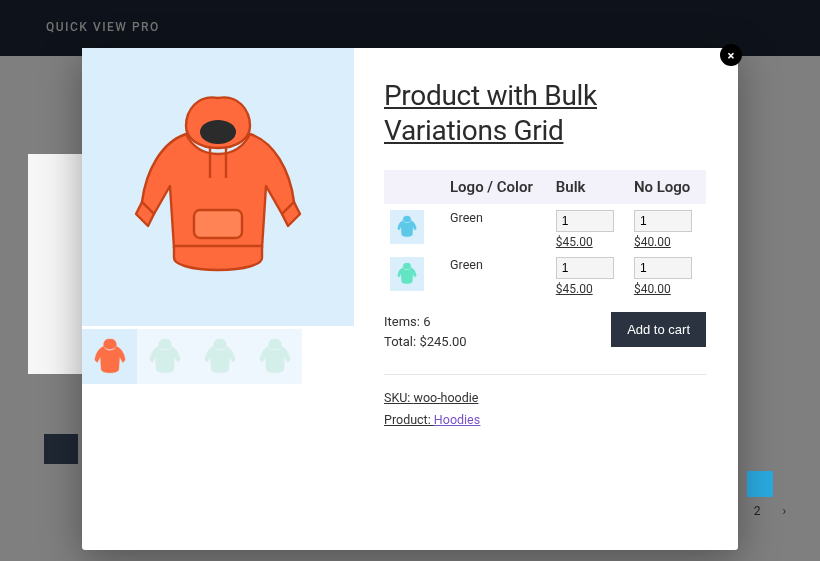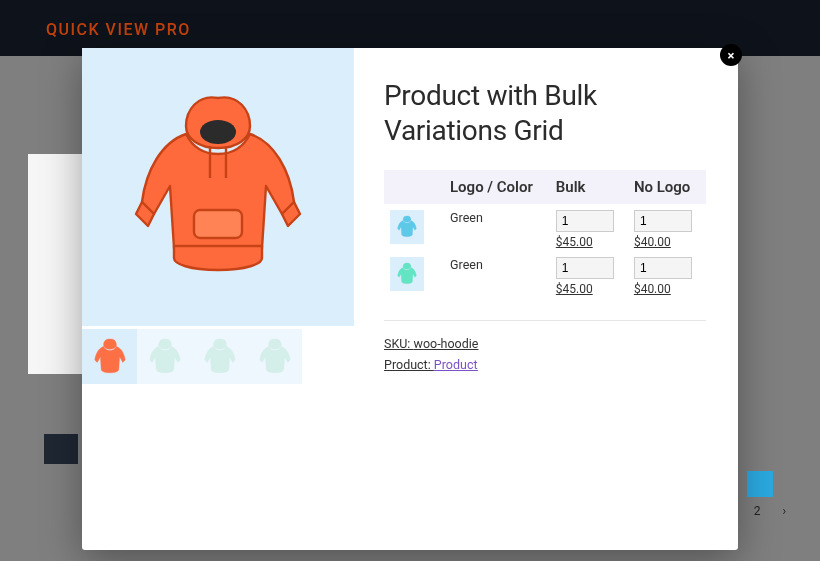--- a/index.html
+++ b/index.html
@@ -1,34 +1,34 @@
 <!DOCTYPE html>
 <html><head>
   <meta charset="utf-8">
   <style>
     * { margin:0; padding:0; box-sizing:border-box; }
     body { font-family:-apple-system,BlinkMacSystemFont,"Segoe UI",Roboto,Helvetica,Arial,sans-serif; width:820px; height:561px; overflow:hidden; background:#fff; position:relative; color:#333; }
     .strip-top { position:absolute; top:0; left:0; right:0; height:56px; background:#0e131b; }
-    .brand { position:absolute; top:20px; left:46px; color:#c2410c; font-size:16px; letter-spacing:1.5px; font-weight:500; }
+    .brand { position:absolute; top:20px; left:46px; color:#737373; font-size:12px; letter-spacing:1.5px; font-weight:500; }
     .overlay { position:absolute; top:56px; left:0; right:0; bottom:0; background:rgba(0,0,0,0.5); }
     .pagination { position:absolute; bottom:43px; right:34px; display:flex; gap:22px; align-items:center; color:#333; font-size:12px; }
     .pagination span { color:#222; }
     .bg-card { position:absolute; top:98px; left:28px; width:360px; height:220px; background:#f6f6f6; }
     .bg-blue-btn { position:absolute; top:415px; right:47px; width:26px; height:26px; background:#2aa9e0; }
     .bg-dark-btn { position:absolute; top:378px; left:44px; width:34px; height:30px; background:#1f2733; }
     .modal { position:absolute; top:48px; left:82px; width:656px; height:502px; background:#fff; border-radius:3px; box-shadow:0 10px 40px rgba(0,0,0,0.35); display:flex; overflow:visible; }
     .close { position:absolute; top:-4px; right:-4px; width:22px; height:22px; border-radius:50%; background:#000; color:#fff; display:flex; align-items:center; justify-content:center; font-size:13px; font-weight:bold; cursor:pointer; z-index:10; }
     .left { width:272px; display:flex; flex-direction:column; }
     .main-img { width:272px; height:278px; background:#dbeefc; display:flex; align-items:center; justify-content:center; }
     .thumbs { display:flex; margin-top:3px; }
     .thumb { width:55px; height:55px; background:#dbeefc; display:flex; align-items:center; justify-content:center; cursor:pointer; }
     .thumb+.thumb { margin-left:0; }
     .thumb.inactive { opacity:0.45; }
     .right { flex:1; padding:30px 32px 20px 30px; text-align:left; }
-    .title { font-size:28px; font-weight:400; color:#2b2b2b; line-height:1.25; margin-bottom:22px; letter-spacing:-0.3px; }
+    .title { font-size:28px; font-weight:400; color:#2b2b2b; line-height:1.25; margin-bottom:22px; letter-spacing:-0.3px;text-decoration:underline; }
     .vgrid { width:100%; font-size:12.5px; border-collapse:collapse; }
     .vgrid th { background:#f3f1f9; text-align:left; padding:8px 6px; font-weight:600; font-size:15px; color:#333; }
     .vgrid th:first-child { width:60px; }
     .vgrid td { padding:6px 6px 2px 6px; vertical-align:top; }
     .swatch { width:34px; height:34px; background:#dbeefc; display:flex; align-items:center; justify-content:center; }
     .qty { width:58px; height:22px; border:1px solid #ccc; background:#f5f5f5; font-size:12px; padding:0 5px; }
     .price { font-size:12px; color:#333; margin-top:3px;text-decoration:underline; }
     .summary-row { display:flex; justify-content:space-between; align-items:flex-start; margin-top:14px; }
     .summary { font-size:13px; line-height:1.55; }
     .addcart { background:#2b3340; color:#fff; border:none; padding:10px 16px; font-size:13px; font-weight:500; cursor:pointer; }
@@ -146,24 +146,31 @@
                 </svg>
               </div>
             </td>
             <td>Green</td>
             <td><input class="qty" value="1" style=""><div class="price">$45.00</div></td>
             <td><input class="qty" value="1" style=""><div class="price">$40.00</div></td>
           </tr>
         </tbody>
     </table>
 
+    <div class="summary-row">
+      <div class="summary">
+        <div>Items: 6</div>
+        <div>Total: $245.00</div>
+      </div>
+      <button class="addcart">Add to cart</button>
+    </div>
 
     <hr class="divider">
     <div class="meta">
       <div>
         <span>SKU: </span><span>woo-hoodie</span>
       </div>
       <div>
-        <span>Product: </span><a href="#">Product</a>
+        <span>Product: </span><a href="#">Hoodies</a>
       </div>
     </div>
   </div>
 </div>
 
 </body></html>

